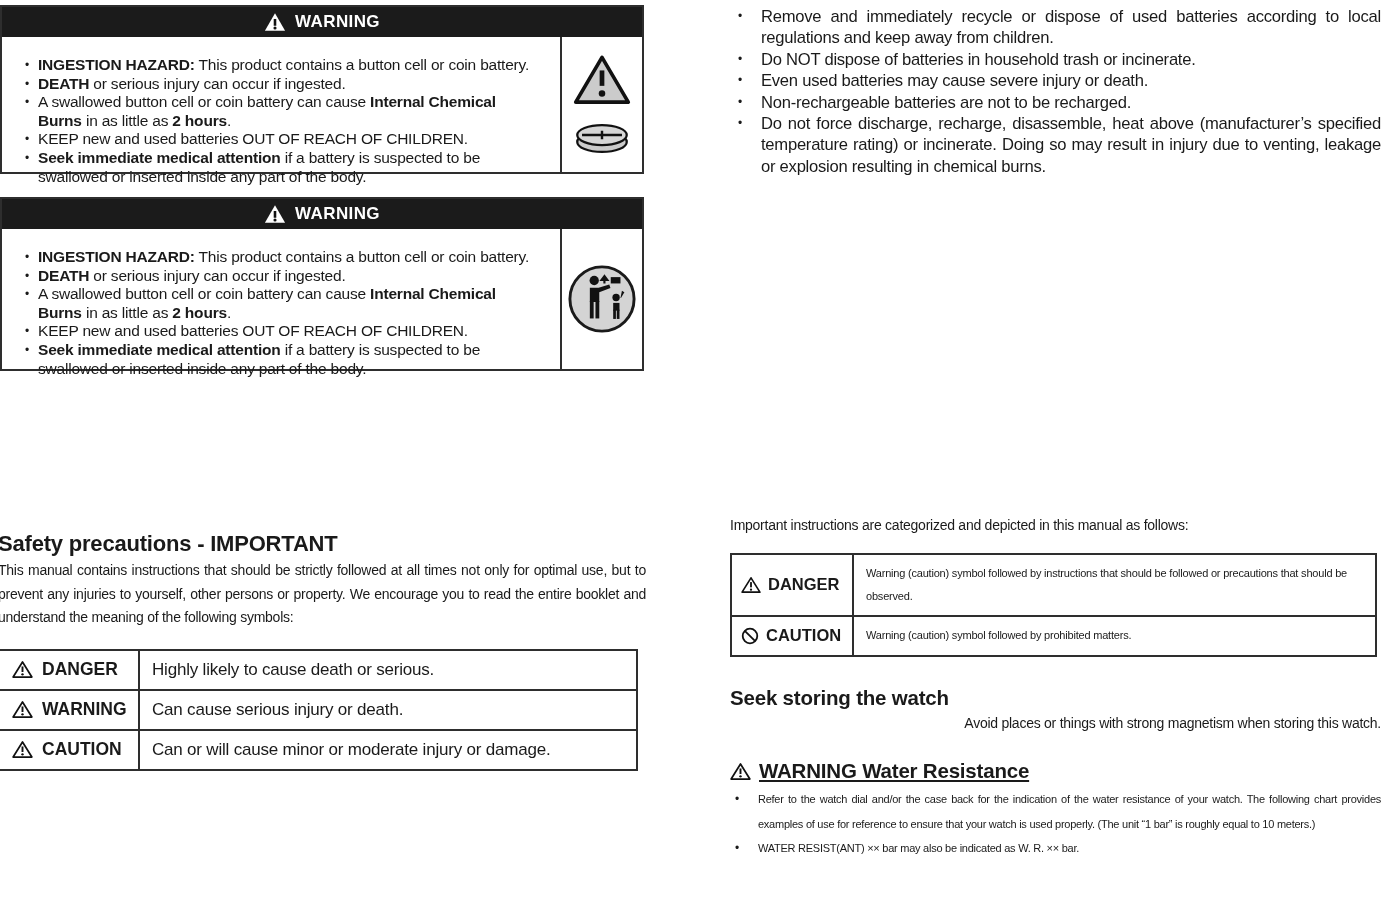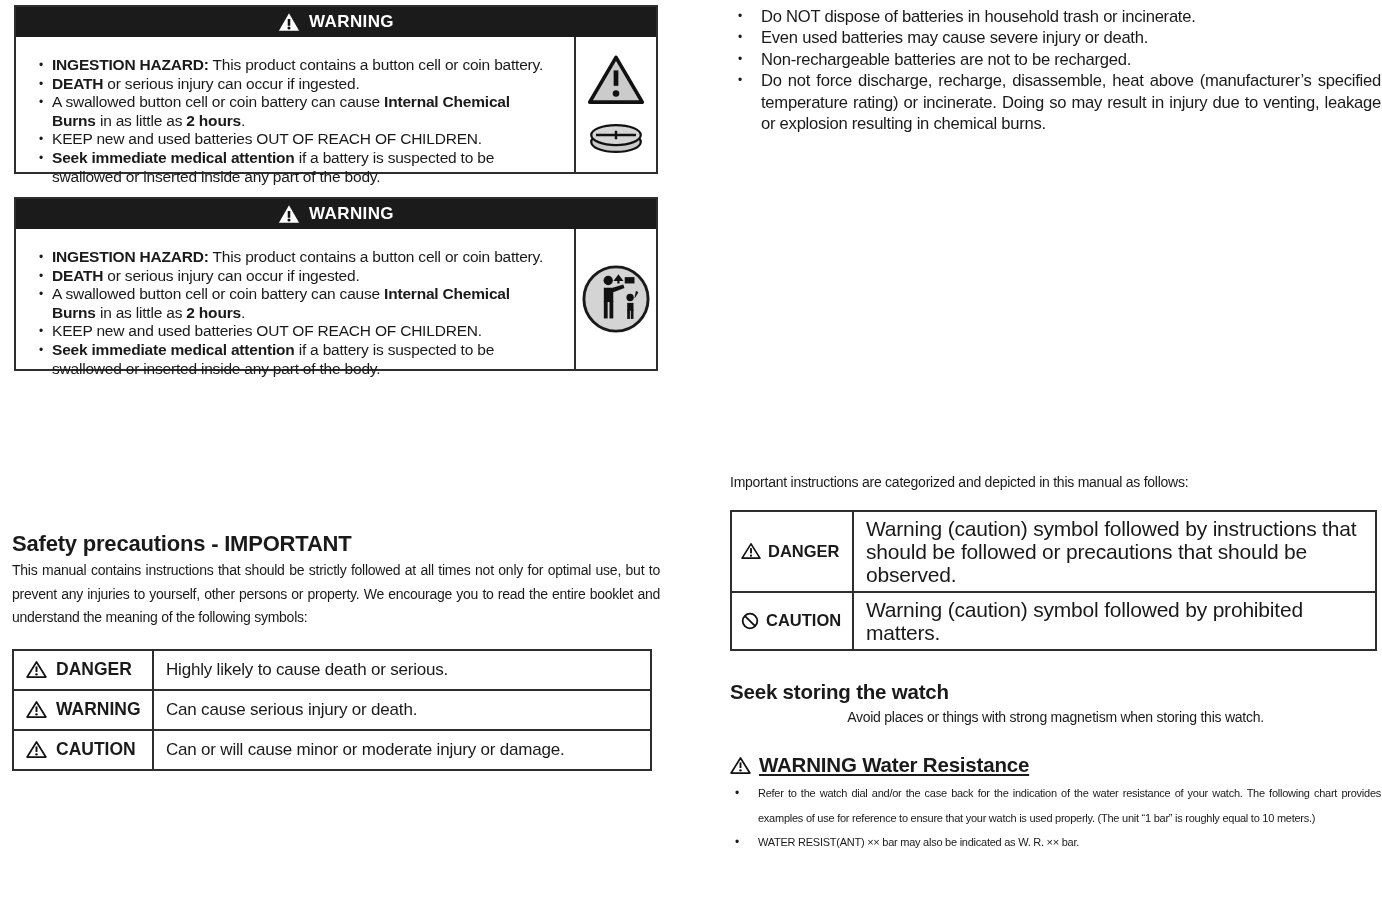--- a/index.html
+++ b/index.html
@@ -1,21 +1,21 @@
 <!DOCTYPE html>
 <html><head>
 <meta charset="utf-8">
 <style>
   html,body{margin:0;padding:0;background:#fff;}
   body{
     position:relative;width:1382px;height:904px;overflow:hidden;
     font-family:"Liberation Sans","DejaVu Sans",sans-serif;color:#1a1a1a;
     -webkit-font-smoothing:antialiased;
   }
-  .col-left{position:absolute;left:14px;top:5px;width:644px;}
+  .col-left{position:absolute;left:0;top:5px;width:644px;}
   .col-right{position:absolute;left:730px;top:6px;width:651px;}
 
   
   .warn-box{border:2px solid #2e2e2e;box-sizing:border-box;display:flex;flex-direction:column;background:#fff;}
   .warn-box.b1{height:169px;}
   .warn-box.b2{height:174px;margin-top:23px;}
   .warn-header{background:#1b1b1b;height:30px;flex:none;display:flex;align-items:center;justify-content:center;gap:9px;}
   .warn-header .hdr-label{color:#fff;font-weight:bold;font-size:17px;letter-spacing:.4px;}
   .warn-body{flex:1;display:flex;min-height:0;}
   .warn-list{list-style:none;margin:12px;padding:7px 6px 6px 11px;flex:1;}
@@ -43,21 +43,21 @@
   .trow{display:flex;border-top:2px solid #2e2e2e;}
   .trow:first-child{border-top:none;}
   .tlabel{flex:none;display:flex;align-items:center;gap:9px;border-right:2px solid #2e2e2e;font-weight:bold;box-sizing:border-box;}
   .tdesc{flex:1;display:flex;align-items:center;padding:5px 12px;letter-spacing:-.2px;}
   .tbl.left-tbl{width:640px;margin-top:19px;}
   .tbl.left-tbl .trow{height:38px;}
   .tbl.left-tbl .tlabel{width:140px;padding-left:12px;font-size:17.5px;}
   .tbl.left-tbl .tdesc{font-size:17px;}
   .tbl.right-tbl{width:647px;margin-top:15px;}
   .tbl.right-tbl .tlabel{width:122px;padding-left:9px;gap:7px;font-size:16.5px;}
-  .tbl.right-tbl .tdesc{font-size:21px;line-height:23px;}
+  .tbl.right-tbl .tdesc{font-size:11px;line-height:23px;}
   .tbl.right-tbl .trow.r1{min-height:60px;}
   .tbl.right-tbl .trow.r2{min-height:38px;}
 
   .sect-title{font-size:20.5px;font-weight:bold;letter-spacing:-.2px;line-height:26px;}
   .iconhead{display:flex;align-items:center;gap:8px;}
 
   .icon{display:inline-flex;align-items:center;justify-content:center;}
   svg{display:block;}
 </style>
 </head>
@@ -211,20 +211,23 @@
         <div class="tdesc">Can or will cause minor or moderate injury or damage.</div>
       </div>
     </div>
   </section>
 </div>
 
 <div class="col-right">
 
   <ul class="blist rt">
     <li>
+        <span class="btxt">Remove and immediately recycle or dispose of used batteries according to local regulations and keep away from children.</span>
+      </li>
+    <li>
         <span class="btxt">Do NOT dispose of batteries in household trash or incinerate.</span>
       </li>
     <li>
         <span class="btxt">Even used batteries may cause severe injury or death.</span>
       </li>
     <li>
         <span class="btxt">Non-rechargeable batteries are not to be recharged.</span>
       </li>
     <li>
         <span class="btxt">Do not force discharge, recharge, disassemble, heat above (manufacturer’s specified temperature rating) or incinerate. Doing so may result in injury due to venting, leakage or explosion resulting in chemical burns.</span>
@@ -257,21 +260,21 @@
           </span>
           <span>CAUTION</span>
         </div>
         <div class="tdesc">Warning (caution) symbol followed by prohibited matters.</div>
       </div>
     </div>
   </section>
 
   <section style="margin-top:28px;">
     <h2 class="sect-title" style="margin:0;">Seek storing the watch</h2>
-    <p class="para" style="margin:1px 0 8px 0;text-align:center;">Avoid places or things with strong magnetism when storing this watch.</p>
+    <p class="para" style="margin:1px 0 8px 0;text-align:right;">Avoid places or things with strong magnetism when storing this watch.</p>
   </section>
 
   <section style="margin-top:23px;">
     <div class="iconhead">
       <span class="icon">
         <svg width="21" height="19" viewBox="0 0 22 19">
             <path d="M11 1.6 L20.8 17.4 H1.2 Z" fill="none" stroke="#111" stroke-width="1.8" stroke-linejoin="round"></path>
             <rect x="10" y="6.3" width="2" height="5.8" fill="#111"></rect>
             <circle cx="11" cy="14.6" r="1.25" fill="#111"></circle>
           </svg>

